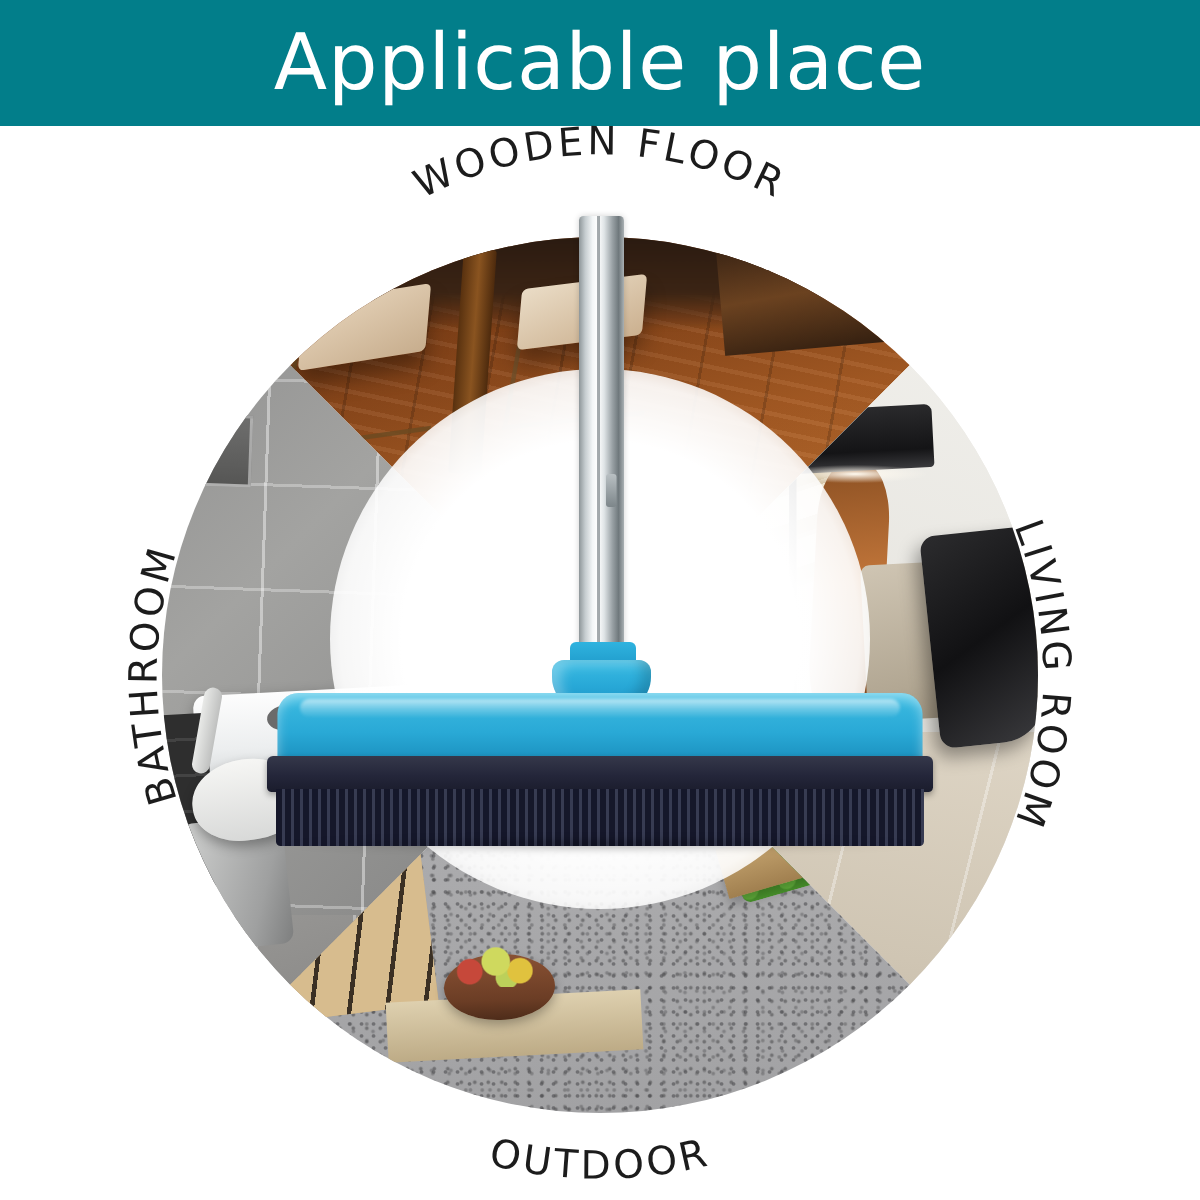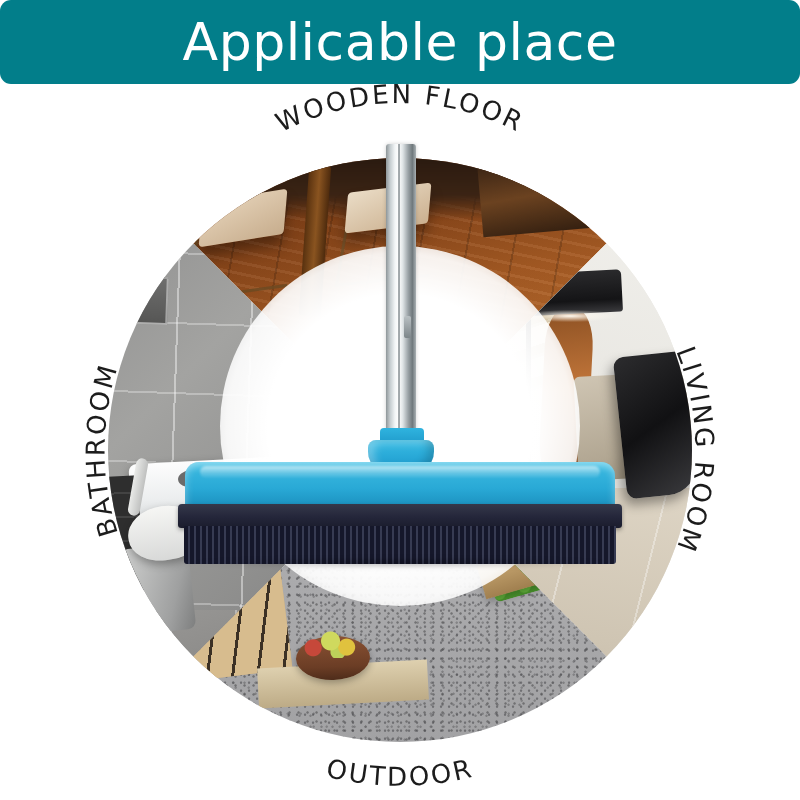--- a/index.html
+++ b/index.html
@@ -18,21 +18,20 @@
   
   #header-banner {
     position: absolute;
     left: 0; top: 0;
     width: 800px;
     height: 84px;
     background: #027E8A;
     display: flex;
     align-items: center;
     justify-content: center;
-    border-radius: 11px;
   }
   #header-title {
     color: #ffffff;
     font-size: 52px;
     font-weight: 400;
     letter-spacing: 0.5px;
     line-height: 1;
     font-family: "DejaVu Sans", sans-serif;
     white-space: nowrap;
   }

